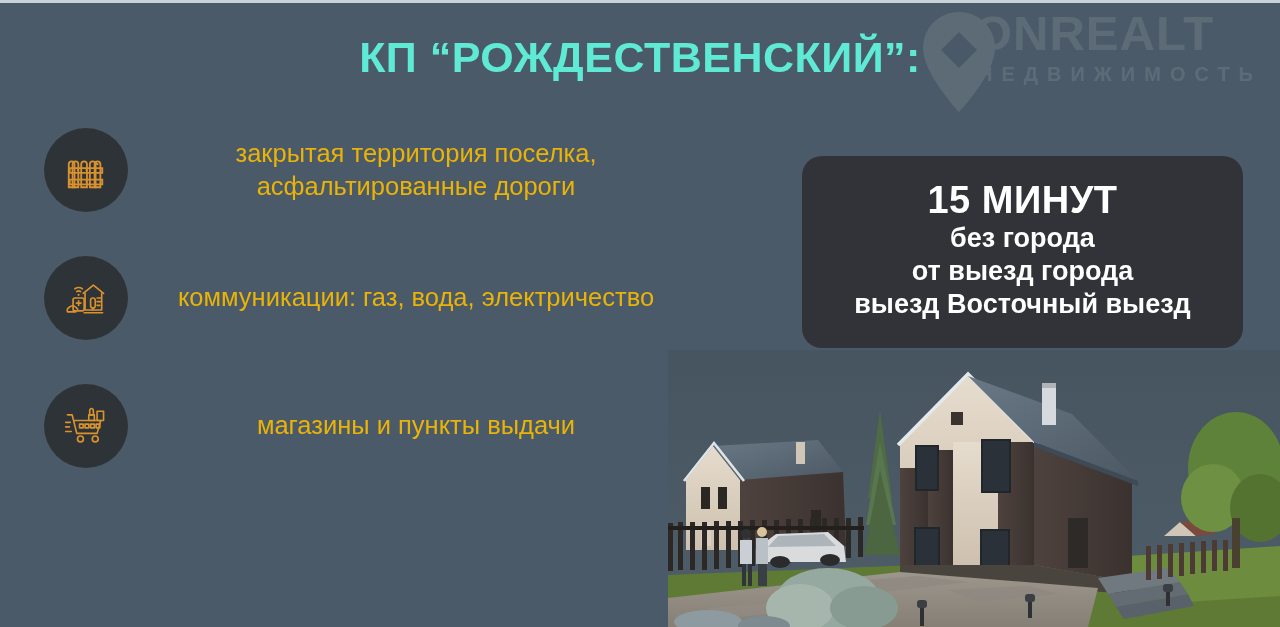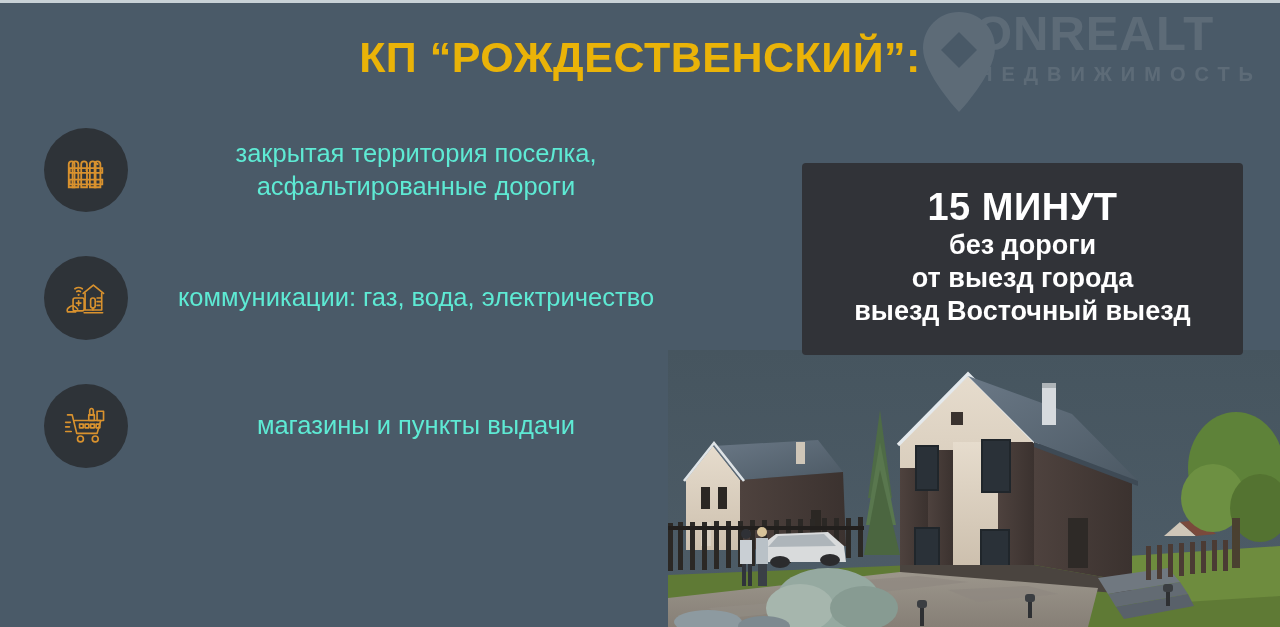--- a/index.html
+++ b/index.html
@@ -39,53 +39,53 @@
   .wm-sub {
     font-size:20px; font-weight:bold; letter-spacing:9px;
     color:#ffffff; margin-top:4px; padding-left:4px;
   }
 
   
   .headline {
     position:absolute; top:33px; left:0; width:1280px;
     text-align:center;
     font-size:43px; font-weight:600; letter-spacing:.5px;
-    color:#eab308;
+    color:#5eead4;
     z-index:4;
   }
 
   
   .features { position:absolute; left:44px; top:128px; width:660px; z-index:3; }
   .feature-row {
     display:flex; align-items:center;
     margin-bottom:18px;
   }
   .icon-badge {
     flex:0 0 auto;
     width:84px; height:84px; border-radius:50%;
     background:#2e3338;
     display:flex; align-items:center; justify-content:center;
   }
   .icon-badge svg { display:block; }
   .feature-text {
     flex:1 1 auto;
-    color:#5eead4;
+    color:#eab308;
     font-size:25.5px; line-height:1.3;
     text-align:center;
     padding:0 14px;
   }
   .r1 { margin-bottom:44px; }
   .r2 { margin-bottom:44px;align-items:center; }
   .r3 { margin-bottom:58px; }
 
   
   .info-card {
-    position:absolute; left:802px; top:163px;
+    position:absolute; left:802px; top:156px;
     width:441px; height:192px;
-    background:#313338; border-radius:4px;
+    background:#313338; border-radius:20px;
     display:flex; flex-direction:column;
     align-items:center; justify-content:center;
     color:#ffffff; z-index:5;
     padding:4px 10px 8px;
   }
   .info-big {
     font-size:38px; font-weight:600; letter-spacing:.5px;
     line-height:1.12;
   }
   .info-line {
@@ -175,21 +175,21 @@
         </svg>
       </div>
       <div class="feature-text">магазины и пункты выдачи</div>
     </div>
 
 
   </div>
 
   <div class="info-card">
     <div class="info-big">15 МИНУТ</div>
-    <div class="info-line">без дороги</div>
+    <div class="info-line">без города</div>
     <div class="info-line">от выезд города</div>
     <div class="info-line">выезд Восточный выезд</div>
   </div>
 
   <div class="photo">
     <svg width="612" height="277" viewBox="0 0 612 277">
       <defs>
         <linearGradient id="skyG" x1="0" y1="0" x2="0" y2="1">
           <stop offset="0%" stop-color="#46555f"></stop>
           <stop offset="100%" stop-color="#4e5d68"></stop>

